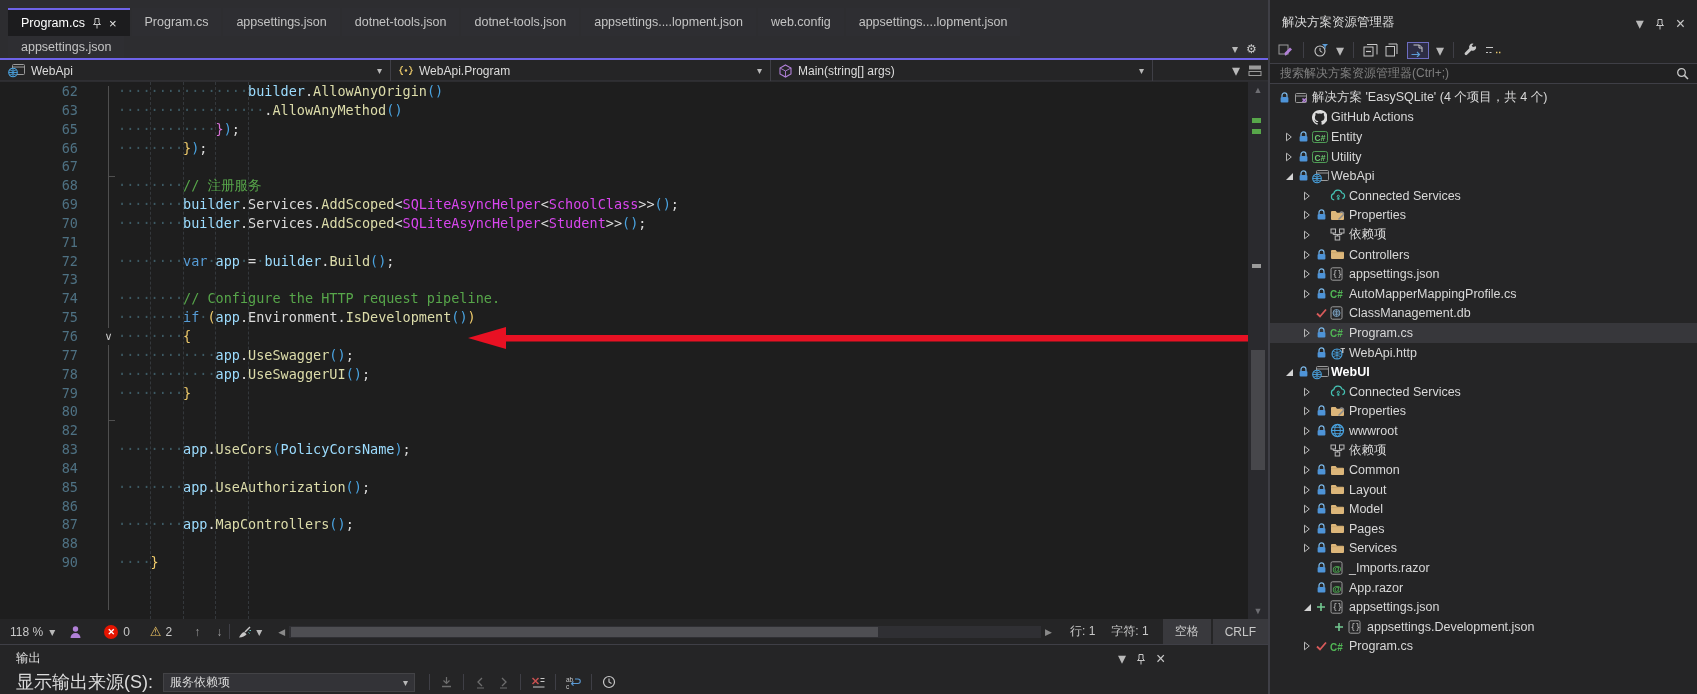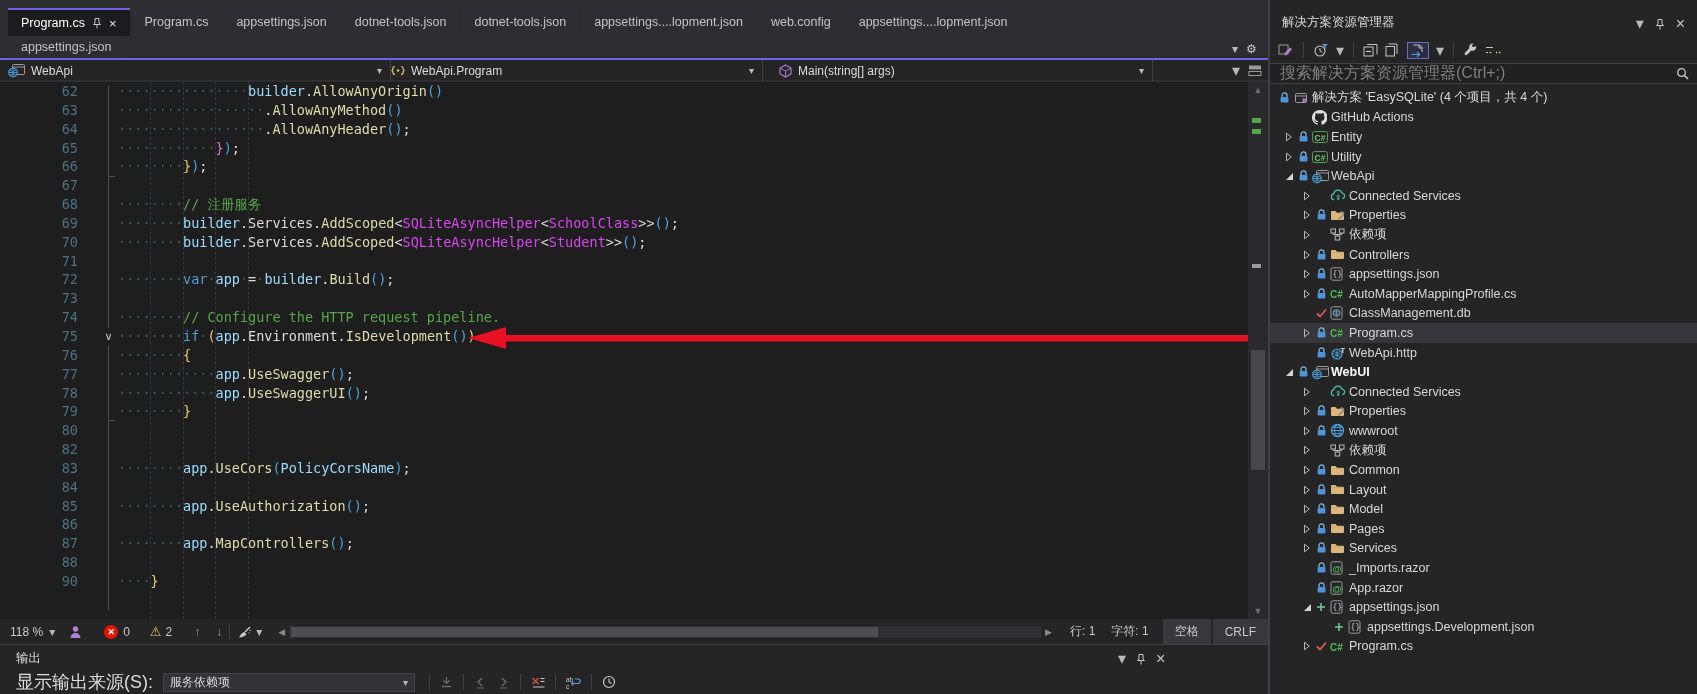--- a/index.html
+++ b/index.html
@@ -75,21 +75,21 @@
 
   
   #solexp { position:absolute; left:1268px; top:0; width:429px; height:694px; background:#252526; border-left:2px solid #3F3F46; }
   #se-title-row { position:absolute; left:0; top:10px; width:100%; height:24px; }
   #se-title { position:absolute; left:12px; top:4px; font-size:12.5px; color:#DCDCDC; }
   #se-title-icons { position:absolute; right:12px; top:4px; display:flex; gap:11px; align-items:center; }
   #se-toolbar { position:absolute; left:8px; top:38px; height:24px; display:flex; align-items:center; gap:7px; }
   .se-tb-sep { width:1px; height:16px; background:#3F3F46; margin:0 2px; }
   .se-btn-selected { border:1px solid #6D6DC0; background:#2D2D44; padding:1px 2px; display:flex; align-items:center; }
   #se-search { position:absolute; left:0; top:63px; width:429px; height:21px; background:#212122; border-top:1px solid #3F3F46; border-bottom:1px solid #3F3F46; display:flex; align-items:center; }
-  #se-search-text { margin-left:10px; font-size:16px; color:#7F7F7F; flex:1; }
+  #se-search-text { margin-left:10px; font-size:12px; color:#7F7F7F; flex:1; }
   #se-search-icon { margin-right:10px; }
   #se-tree { position:absolute; left:0; top:88px; width:429px; bottom:0; overflow:hidden; }
   .trow { height:19.6px; display:flex; align-items:center; font-size:12.5px; color:#D8D8D8; white-space:nowrap; }
   .trow.selected { background:#37373B; }
   .trow.bold { font-weight:bold; color:#FFFFFF; }
   .slot-exp { width:13px; flex:none; display:flex; align-items:center; }
   .slot-badge { width:14px; flex:none; display:flex; align-items:center; }
   .slot-icon { width:19px; flex:none; display:flex; align-items:center; }
   .caret { color:#B9B9B9; }
   .dim { color:#6D6D6D; }
@@ -151,21 +151,21 @@
             <svg width="17" height="15">
               <rect x="4.5" y="1.5" width="12" height="10" rx="1" fill="none" stroke="#9B9B9B"></rect>
               <line x1="4.5" y1="4" x2="16.5" y2="4" stroke="#9B9B9B"></line>
               <circle cx="5" cy="9.5" r="4.3" fill="#252526" stroke="#4AA3E0" stroke-width="1.1"></circle>
               <path d="M1 9.5 h8 M5 5.4 v8.2 M2.2 7.2 a5 5 0 0 0 5.6 0 M2.2 11.8 a5 5 0 0 1 5.6 0" stroke="#4AA3E0" fill="none" stroke-width="0.9"></path>
             </svg>
           </span>
         <span>WebApi</span>
         <span class="caret">▾</span>
       </div>
-      <div class="navseg" style="left:383px;width:380px;">
+      <div class="navseg" style="left:391px;width:380px;">
         <span class="nav-ic">
             <svg width="14" height="13">
               <path d="M4 2.5 q-2 0 -2 2 q0 1 -1 2 q1 1 1 2 q0 2 2 2" fill="none" stroke="#E8C76A" stroke-width="1.2"></path>
               <path d="M10 2.5 q2 0 2 2 q0 1 1 2 q-1 1 -1 2 q0 2 -2 2" fill="none" stroke="#E8C76A" stroke-width="1.2"></path>
               <circle cx="7" cy="6.5" r="1.2" fill="#E8C76A"></circle>
             </svg>
           </span>
         <span>WebApi.Program</span>
         <span class="caret">▾</span>
       </div>
@@ -192,21 +192,20 @@
 
     <div id="editor">
       <div class="guide" style="left:150px"></div>
       <div class="guide" style="left:183px"></div>
       <div class="guide" style="left:215px"></div>
       <div class="guide" style="left:248px"></div>
       <div id="fold-line"></div>
       <div id="lines">
           <div class="cl"><span class="gut">62</span><span class="txt"><span class="tk-ws">················</span><span class="tk-v">builder</span><span class="tk-p">.</span><span class="tk-m">AllowAnyOrigin</span><span class="tk-bb">()</span></span></div>
           <div class="cl"><span class="gut">63</span><span class="txt"><span class="tk-ws">··················</span><span class="tk-p">.</span><span class="tk-m">AllowAnyMethod</span><span class="tk-bb">()</span></span></div>
-          <div class="cl"><span class="gut">64</span><span class="txt"><span class="tk-ws">··················</span><span class="tk-p">.</span><span class="tk-m">AllowAnyHeader</span><span class="tk-bb">()</span><span class="tk-p">;</span></span></div>
           <div class="cl"><span class="gut">65</span><span class="txt"><span class="tk-ws">············</span><span class="tk-bp">}</span><span class="tk-bb">)</span><span class="tk-p">;</span></span></div>
           <div class="cl"><span class="gut">66</span><span class="txt"><span class="tk-ws">········</span><span class="tk-bg">}</span><span class="tk-bb">)</span><span class="tk-p">;</span></span></div>
           <div class="cl"><span class="gut">67</span><span class="txt"></span></div>
           <div class="cl"><span class="gut">68</span><span class="txt"><span class="tk-ws">········</span><span class="tk-c">// 注册服务</span></span></div>
           <div class="cl"><span class="gut">69</span><span class="txt"><span class="tk-ws">········</span><span class="tk-v">builder</span><span class="tk-p">.</span><span class="tk-p">Services</span><span class="tk-p">.</span><span class="tk-m">AddScoped</span><span class="tk-p">&lt;</span><span class="tk-t">SQLiteAsyncHelper</span><span class="tk-p">&lt;</span><span class="tk-t">SchoolClass</span><span class="tk-p">&gt;&gt;</span><span class="tk-bb">()</span><span class="tk-p">;</span></span></div>
           <div class="cl"><span class="gut">70</span><span class="txt"><span class="tk-ws">········</span><span class="tk-v">builder</span><span class="tk-p">.</span><span class="tk-p">Services</span><span class="tk-p">.</span><span class="tk-m">AddScoped</span><span class="tk-p">&lt;</span><span class="tk-t">SQLiteAsyncHelper</span><span class="tk-p">&lt;</span><span class="tk-t">Student</span><span class="tk-p">&gt;&gt;</span><span class="tk-bb">()</span><span class="tk-p">;</span></span></div>
           <div class="cl"><span class="gut">71</span><span class="txt"></span></div>
           <div class="cl"><span class="gut">72</span><span class="txt"><span class="tk-ws">········</span><span class="tk-k">var</span><span class="tk-ws">·</span><span class="tk-v">app</span><span class="tk-ws">·</span><span class="tk-p">=</span><span class="tk-ws">·</span><span class="tk-v">builder</span><span class="tk-p">.</span><span class="tk-m">Build</span><span class="tk-bb">()</span><span class="tk-p">;</span></span></div>
           <div class="cl"><span class="gut">73</span><span class="txt"></span></div>
           <div class="cl"><span class="gut">74</span><span class="txt"><span class="tk-ws">········</span><span class="tk-c">// Configure the HTTP request pipeline.</span></span></div>

